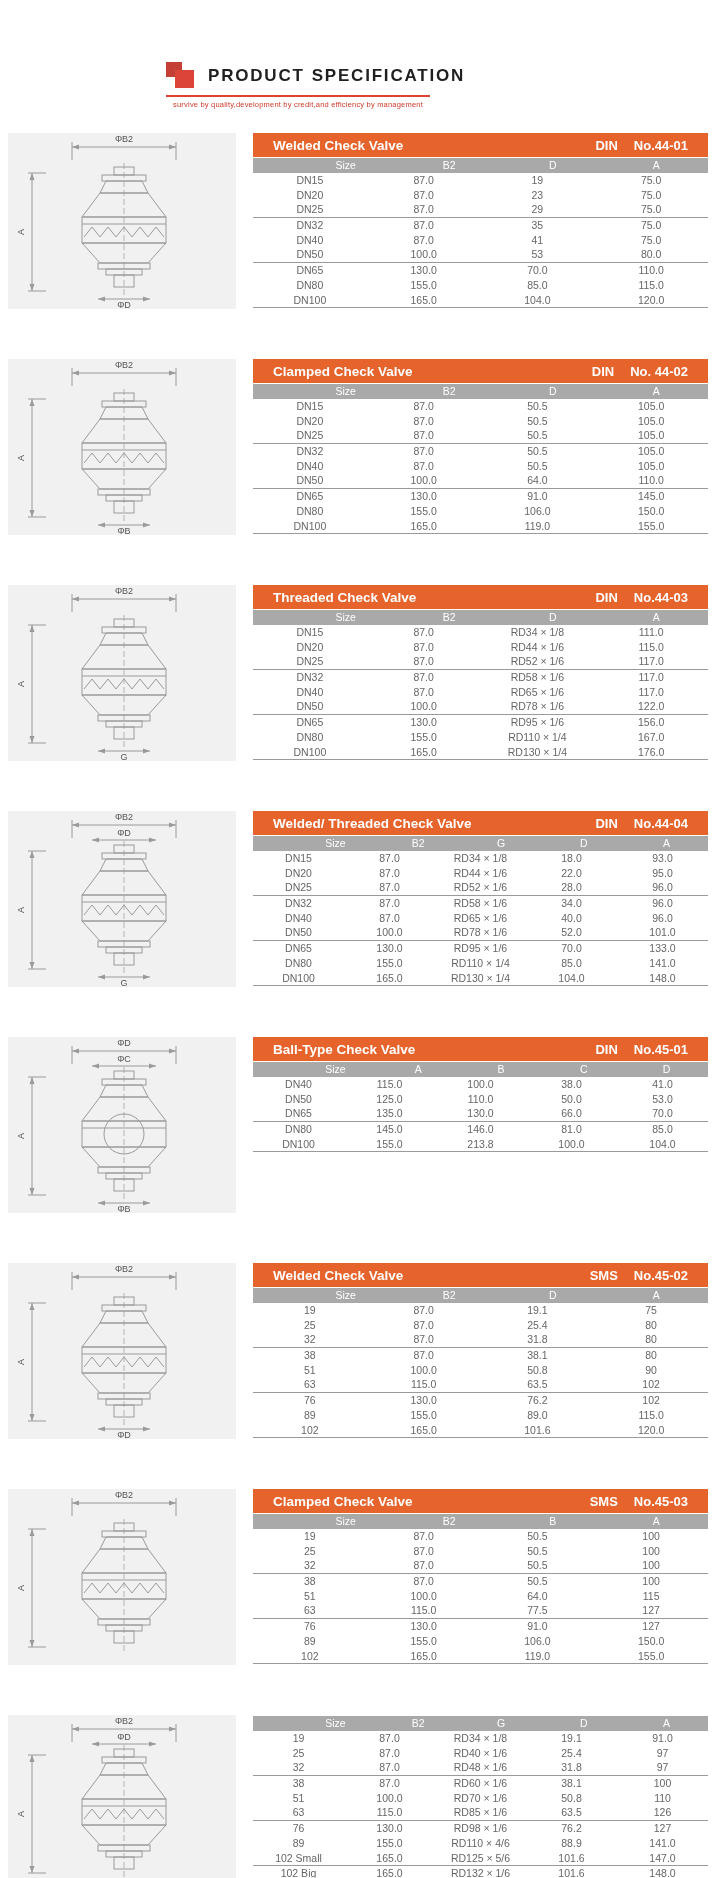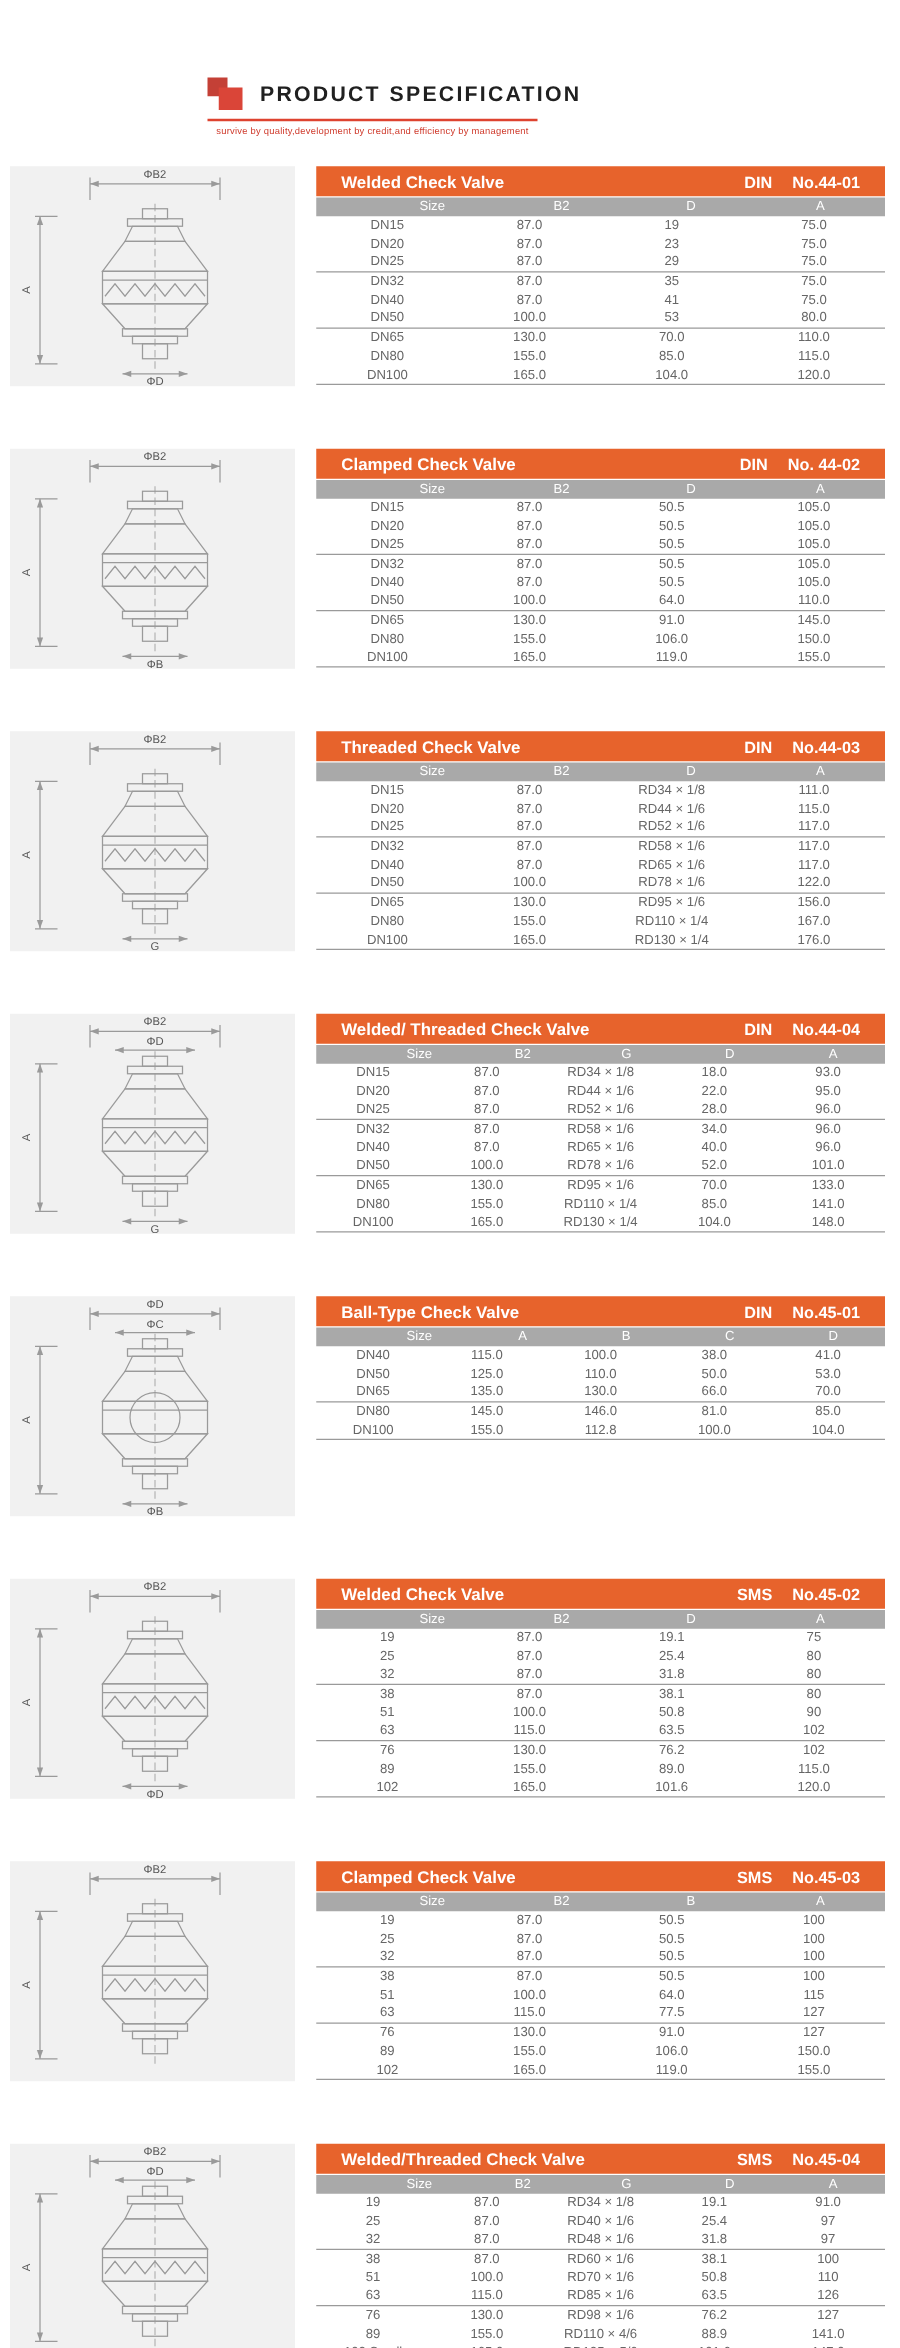--- a/index.html
+++ b/index.html
@@ -642,21 +642,21 @@
             <div class="tr">
               <div class="td">DN80</div>
               <div class="td">145.0</div>
               <div class="td">146.0</div>
               <div class="td">81.0</div>
               <div class="td">85.0</div>
             </div>
             <div class="tr group-end">
               <div class="td">DN100</div>
               <div class="td">155.0</div>
-              <div class="td">112.8</div>
+              <div class="td">213.8</div>
               <div class="td">100.0</div>
               <div class="td">104.0</div>
             </div>
           </div>
     </div>
   </section>
 
   <section class="valve-section">
     <div class="drawing-box">
       <svg class="schematic" viewBox="0 0 212 176" width="212" height="176">
@@ -939,26 +939,20 @@
         </g>
         <g>
           <line x1="82" y1="166" x2="134" y2="166"></line>
           <polygon class="arr" points="82,166 89,163.5 89,168.5"></polygon>
           <polygon class="arr" points="134,166 127,163.5 127,168.5"></polygon>
           <text class="dlabel" x="108" y="175" text-anchor="middle">G</text>
         </g>
       </svg>
     </div>
     <div class="spec-table">
-      <div class="band">
-        <span class="band-title">Welded/Threaded Check Valve</span>
-        <span class="band-right">
-          <span class="std">SMS</span><span class="code">No.45-04</span>
-        </span>
-      </div>
       <div class="thead">
             <div class="th">Size</div>
             <div class="th">B2</div>
             <div class="th">G</div>
             <div class="th">D</div>
             <div class="th">A</div>
           </div>
       <div class="tbody">
             <div class="tr">
               <div class="td">19</div>

